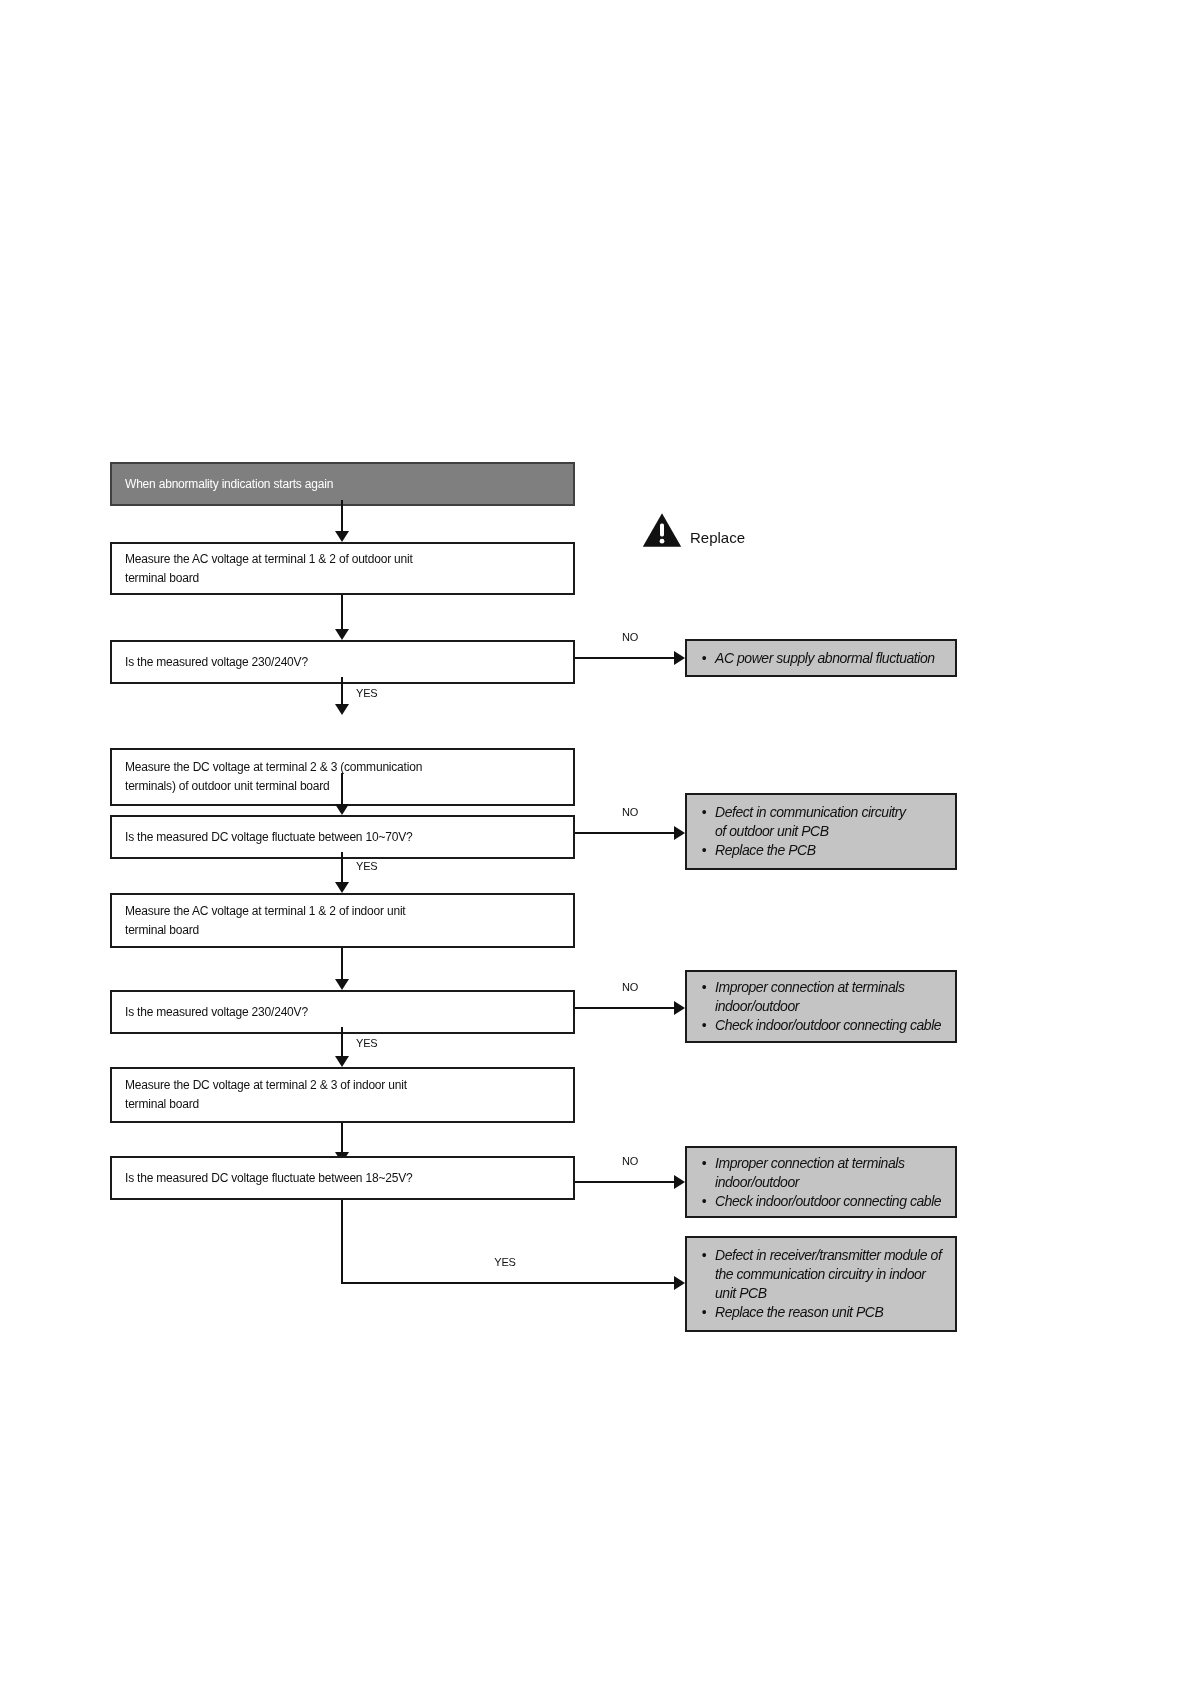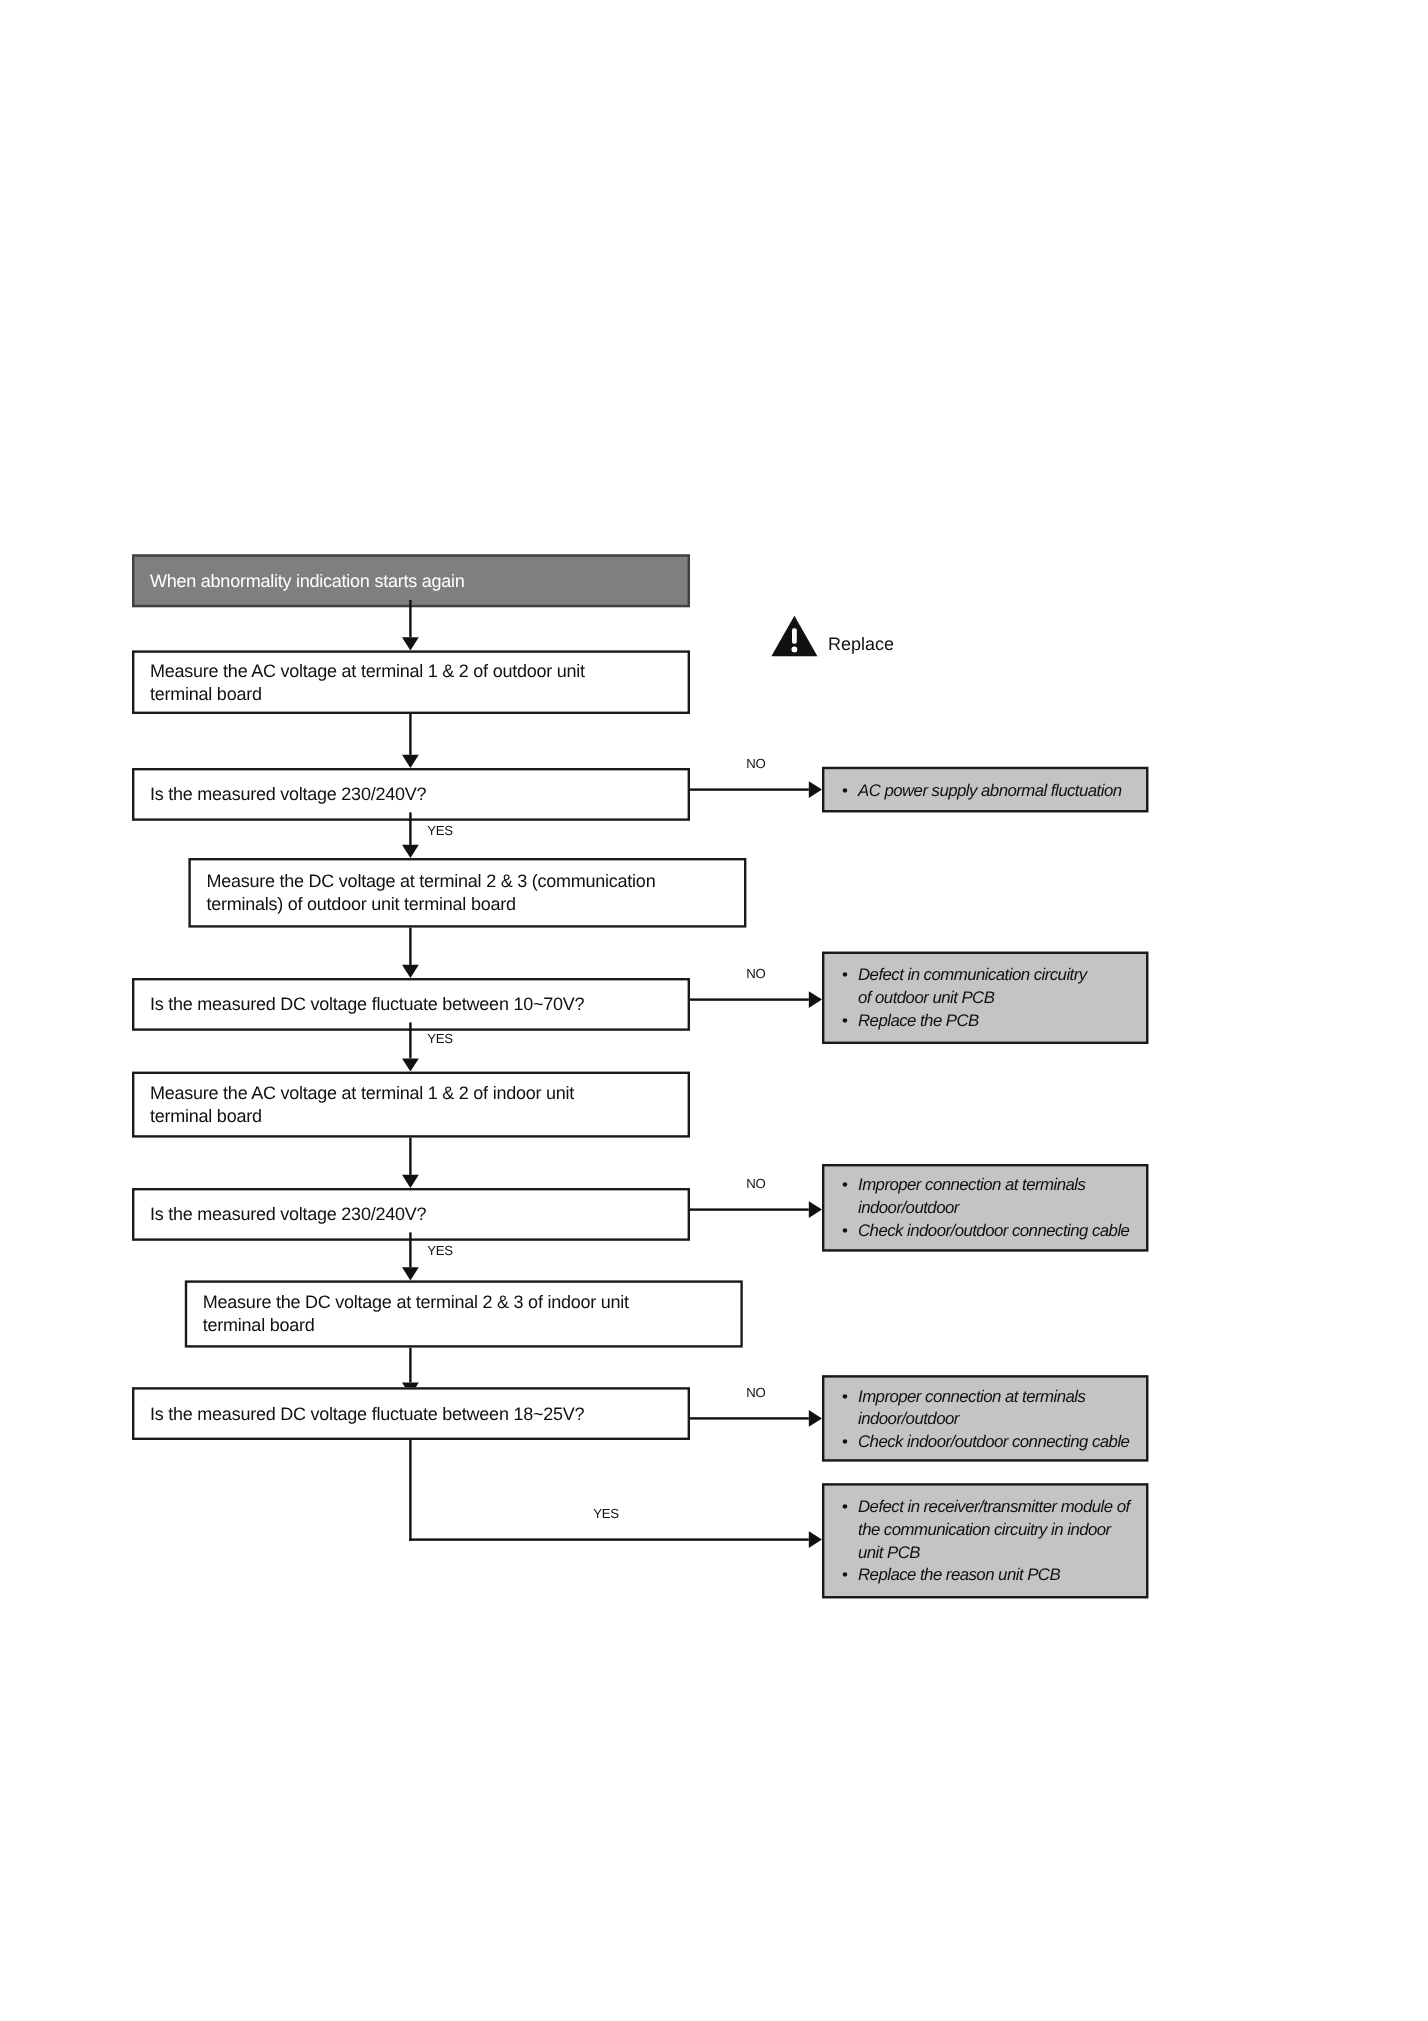--- a/index.html
+++ b/index.html
@@ -12,21 +12,21 @@
     overflow:hidden;
   }
   
   .node{
     position:absolute;left:110px;width:465px;
     box-sizing:border-box;
     background:#ffffff;
     border:2px solid #1a1a1a;
     display:flex;align-items:center;
     padding:20px 13px;
-    font-size:15px;line-height:19px;letter-spacing:-0.2px;
+    font-size:12px;line-height:19px;letter-spacing:-0.2px;
   }
   .node .label{white-space:pre-line;}
   .node.start{
     background:#7f7f7f;border-color:#404040;color:#ffffff;
   }
   
   .result{
     position:absolute;left:685px;width:272px;
     box-sizing:border-box;
     background:#c4c4c4;
@@ -105,21 +105,21 @@
       <span class="bullet">•</span>
       <span class="btext">AC power supply abnormal fluctuation</span>
     </div>
   </div>
 
   <div class="lbl" style="left:356px;top:687px;">YES</div>
   <div class="varrow" style="left:341px;top:677px;height:27px;">
       <div class="head-down"></div>
     </div>
 
-  <div class="node" style="top:715px;height:58px;margin-left:47px;">
+  <div class="node" style="top:748px;height:58px;">
     <span class="label">Measure the DC voltage at terminal 2 &amp; 3 (communication
 terminals) of outdoor unit terminal board</span>
   </div>
 
   <div class="varrow" style="left:341px;top:773px;height:31px;">
       <div class="head-down"></div>
     </div>
 
   <div class="node" style="top:815px;height:37px;">
     <span class="label">Is the measured DC voltage fluctuate between 10~70V?</span>
@@ -171,21 +171,21 @@
       <span class="bullet">•</span>
       <span class="btext">Check indoor/outdoor connecting cable</span>
     </div>
   </div>
 
   <div class="lbl" style="left:356px;top:1037px;">YES</div>
   <div class="varrow" style="left:341px;top:1027px;height:29px;">
       <div class="head-down"></div>
     </div>
 
-  <div class="node" style="top:1067px;height:56px;margin-left:44px;">
+  <div class="node" style="top:1067px;height:56px;">
     <span class="label">Measure the DC voltage at terminal 2 &amp; 3 of indoor unit
 terminal board</span>
   </div>
 
   <div class="varrow" style="left:341px;top:1123px;height:29px;">
       <div class="head-down"></div>
     </div>
 
   <div class="node" style="top:1156px;height:37px;">
     <span class="label">Is the measured DC voltage fluctuate between 18~25V?</span>

